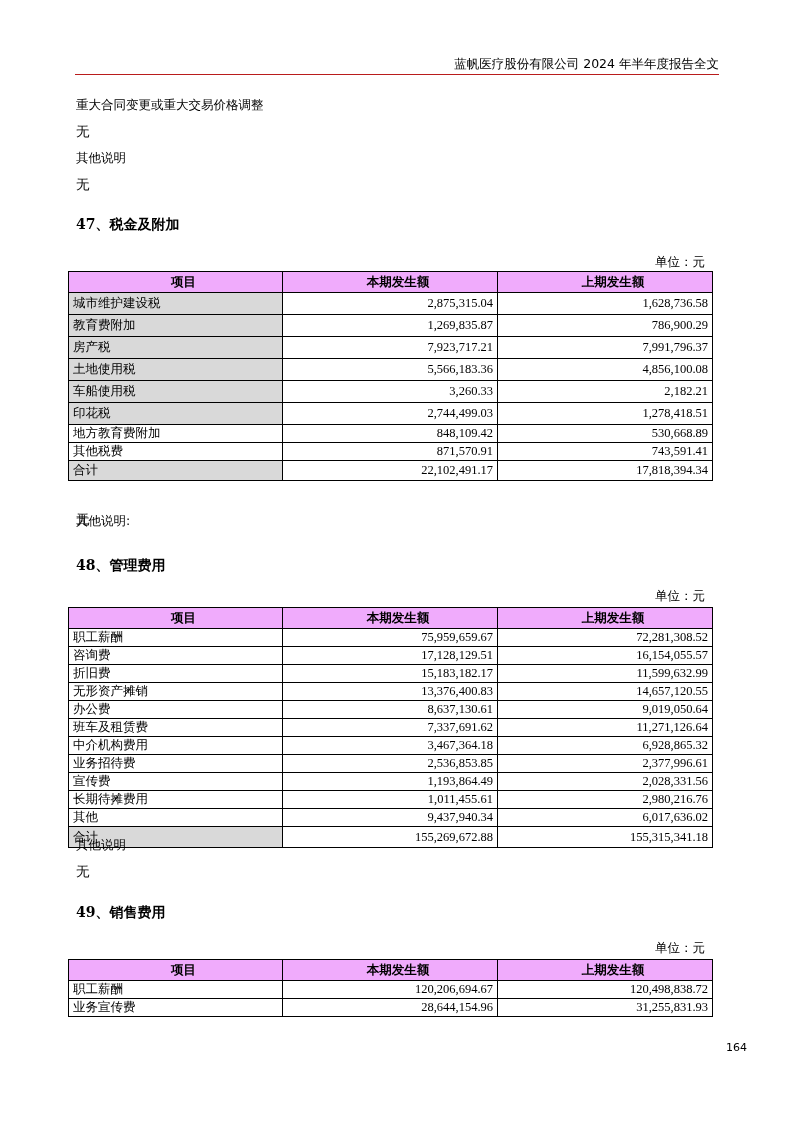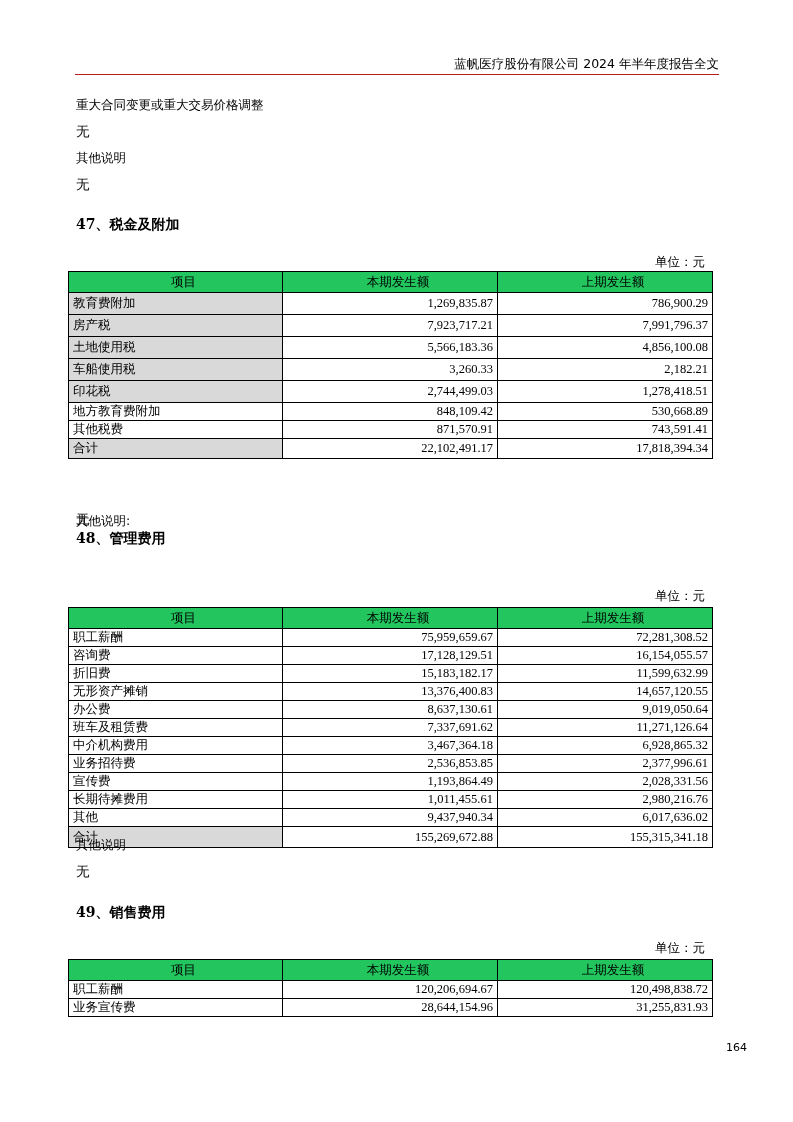--- a/index.html
+++ b/index.html
@@ -4,21 +4,21 @@
 <style>
   html, body { margin: 0; padding: 0; background: #ffffff; }
   body { width: 793px; height: 1122px; position: relative; font-family: "DejaVu Sans", "Liberation Sans", sans-serif; color: #000; overflow: hidden; }
   .header { position: absolute; left: 75px; top: 56px; width: 644px; height: 18px; border-bottom: 1px solid #b91c1c; text-align: right; font-size: 12.5px; line-height: 16px; }
   .para { position: absolute; left: 76px; font-size: 12.5px; line-height: 16px; }
   .none { position: absolute; left: 76px; font-size: 13.5px; line-height: 16px; }
   .sect { position: absolute; left: 76px; font-size: 14px; font-weight: bold; line-height: 18px; font-family: "DejaVu Serif", "Liberation Serif", serif; }
   .unit { position: absolute; right: 88px; font-size: 12.5px; line-height: 16px; }
   table { position: absolute; left: 68px; width: 644px; border-collapse: collapse; table-layout: fixed; font-size: 12.5px; }
   td, th { border: 1px solid #000; padding: 0 4px; white-space: nowrap; overflow: hidden; }
-  th { background: #22c55e; font-weight: normal; text-align: center; padding-left: 20px; }
+  th { background: #f0abfc; font-weight: bold; text-align: center; padding-left: 20px; }
   td.num { text-align: right; font-family: "Liberation Serif", "DejaVu Serif", serif; font-size: 12.5px; }
   td.lbl { text-align: left; }
   td.shade { background: #d9d9d9; }
   col.c1 { width: 214px; } col.c2 { width: 215px; } col.c3 { width: 215px; }
   .pageno { position: absolute; left: 700px; top: 1041px; font-size: 11px; margin-left: 26px; }
 </style>
 </head>
 <body>
 
 <div class="header">蓝帆医疗股份有限公司 2024 年半年度报告全文</div>
@@ -36,20 +36,25 @@
       <col class="c2">
       <col class="c3">
     </colgroup>
   <tbody>
       <tr style="height:21px;">
     <th>项目</th>
     <th>本期发生额</th>
     <th>上期发生额</th>
   </tr>
   <tr style="height:22px;">
+    <td class="lbl shade">城市维护建设税</td>
+    <td class="num">2,875,315.04</td>
+    <td class="num">1,628,736.58</td>
+  </tr>
+  <tr style="height:22px;">
     <td class="lbl shade">教育费附加</td>
     <td class="num">1,269,835.87</td>
     <td class="num">786,900.29</td>
   </tr>
   <tr style="height:22px;">
     <td class="lbl shade">房产税</td>
     <td class="num">7,923,717.21</td>
     <td class="num">7,991,796.37</td>
   </tr>
   <tr style="height:22px;">
@@ -80,21 +85,21 @@
   <tr style="height:20px;">
     <td class="lbl shade">合计</td>
     <td class="num">22,102,491.17</td>
     <td class="num">17,818,394.34</td>
   </tr>
 </tbody>
   </table>
 <div class="para" style="top:485px;margin-top:28px;">其他说明:</div>
 <div class="none" style="top:511px;">无</div>
 
-<div class="sect" style="top:529px;">48、管理费用</div>
+<div class="sect" style="top:556px;">48、管理费用</div>
 <div class="unit" style="top:588px;">单位：元</div>
 <table style="top:607px;">
   <colgroup>
       <col class="c1">
       <col class="c2">
       <col class="c3">
     </colgroup>
   <tbody>
       <tr style="height:21px;">
     <th>项目</th>

